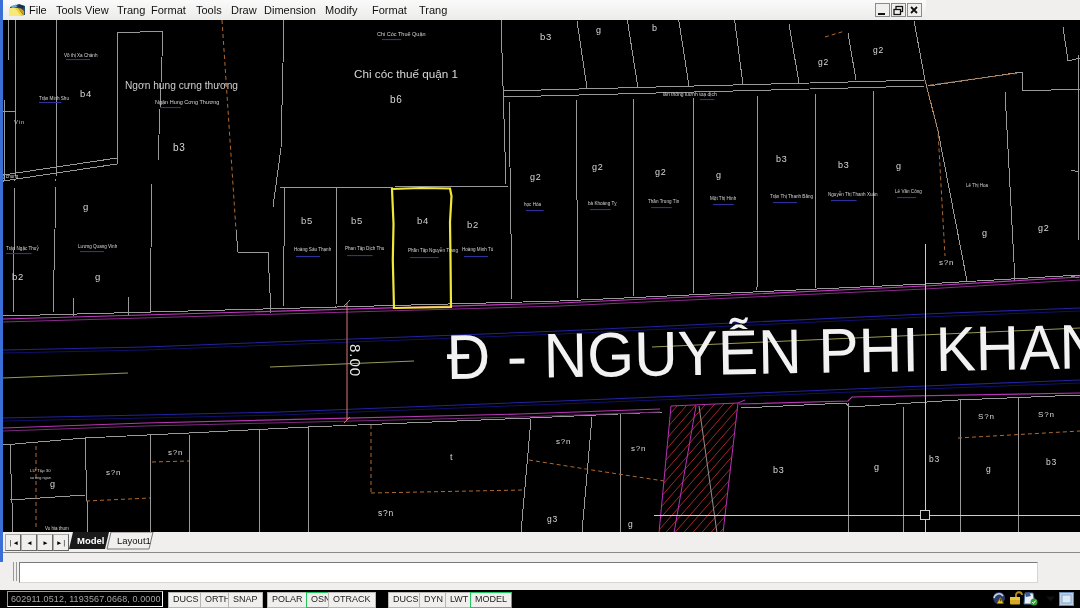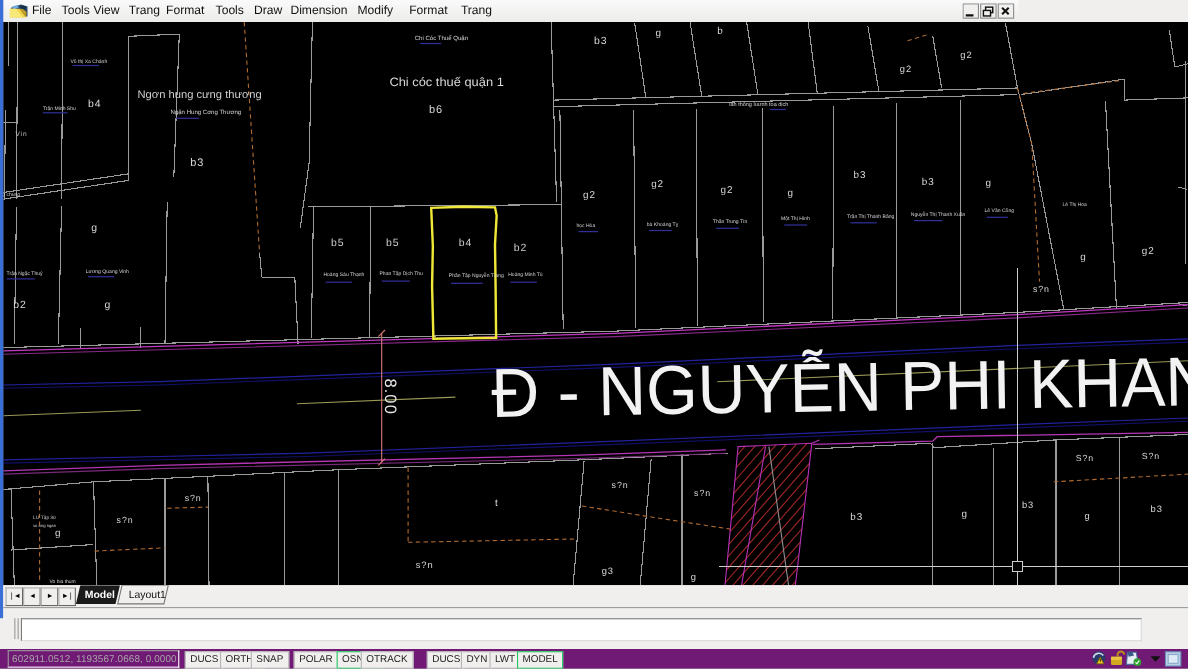--- a/index.html
+++ b/index.html
@@ -6,21 +6,21 @@
   body{width:1080px;height:608px;overflow:hidden;background:#f0efed;font-family:"Liberation Sans",sans-serif;position:relative;}
   #menubar{position:absolute;left:3px;top:0;width:923px;height:20px;background:linear-gradient(#fafafa,#ececea);font-size:11px;color:#111;}
   #menubar .mi{position:absolute;top:4px;}
   #winbtns{position:absolute;right:4px;top:3px;}
   #draw{position:absolute;left:3px;top:20px;width:1077px;height:512px;background:#000;}
   #leftedge{position:absolute;left:0;top:0;width:3px;height:562px;background:#3a6fd8;}
   #tabbar{position:absolute;left:3px;top:532px;width:1077px;height:20px;background:#f0efed;border-bottom:1px solid #8a8a8a;}
   .navb{position:absolute;top:2px;width:14px;height:15px;background:#f0efed;border:1px solid #aaa;border-bottom-color:#666;border-right-color:#666;text-align:center;font-size:6.5px;line-height:15px;color:#000;letter-spacing:-1px;}
   #cmdarea{position:absolute;left:3px;top:553px;width:1077px;height:37px;background:#f0efed;border-bottom:1px solid #bbb;}
   #cmdwin{position:absolute;left:16px;top:9px;right:42px;height:19px;background:#fff;border-top:1px solid #7a7a7a;border-left:1px solid #7a7a7a;border-right:1px solid #d5d5d5;border-bottom:1px solid #d5d5d5;}
-  #statusbar{position:absolute;left:0;top:590px;width:1080px;height:18px;background:#701a75;font-size:9px;}
+  #statusbar{position:absolute;left:0;top:590px;width:1080px;height:18px;background:#000000;font-size:9px;}
   #coords{position:absolute;left:7px;top:1px;width:151px;height:12px;white-space:nowrap;overflow:hidden;border:1px solid #9a9a9a;border-bottom-color:#fff;border-right-color:#fff;color:#a5a5a5;font-size:9px;letter-spacing:0.1px;padding-top:2px;padding-left:3px;}
   .sb{position:absolute;top:2px;height:13px;background:#f0efed;border:1px solid #b5b5b5;text-align:center;font-size:9px;color:#222;padding:1px 4px 0 4px;}
   .sbon{border:1px solid #22c55e;}
 </style>
 </head>
 <body>
 <div id="menubar">
   <svg width="20" height="18" style="position:absolute;left:5px;top:2px">
     <polygon points="2,5 11,2 17,4 17,13 2,13" fill="#2a4a6a"></polygon>
     <polygon points="3,4 8,2.5 9,5 4,6.5" fill="#6fa8dc"></polygon>

